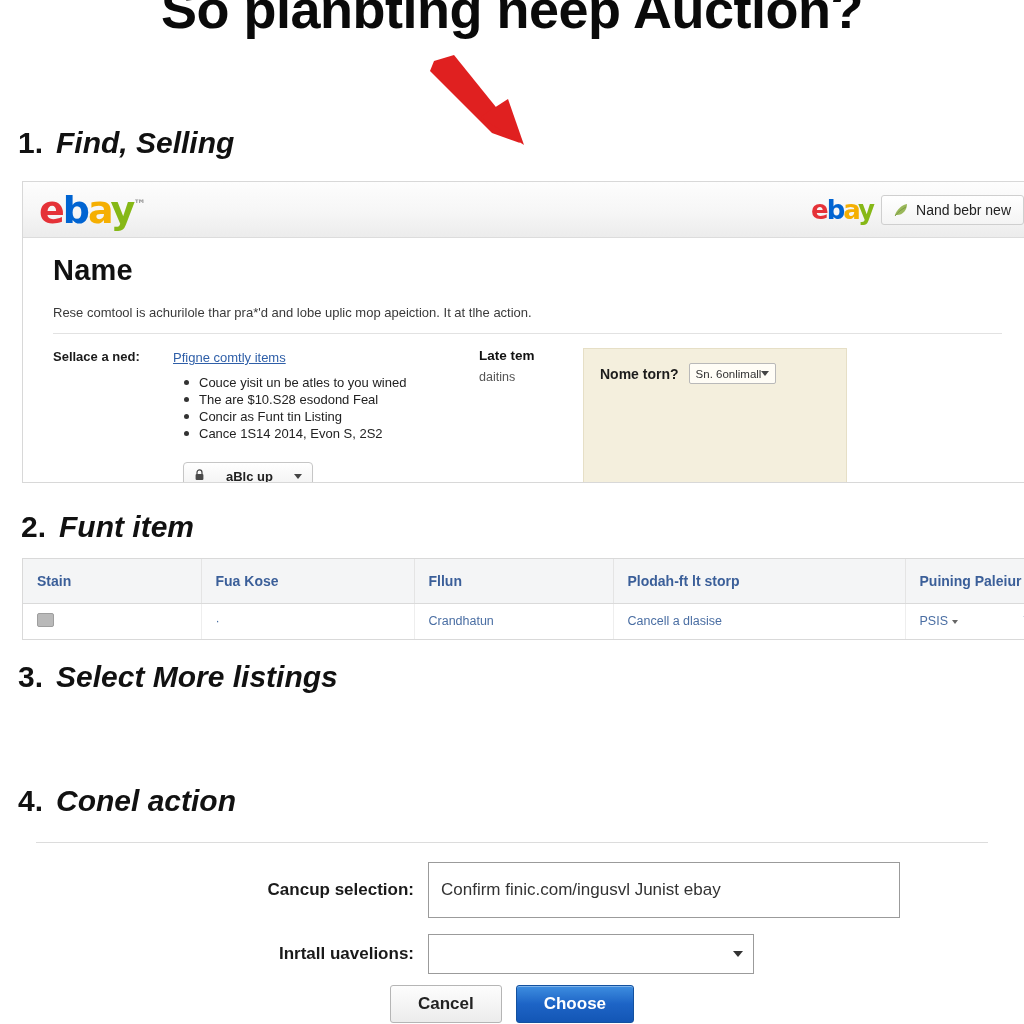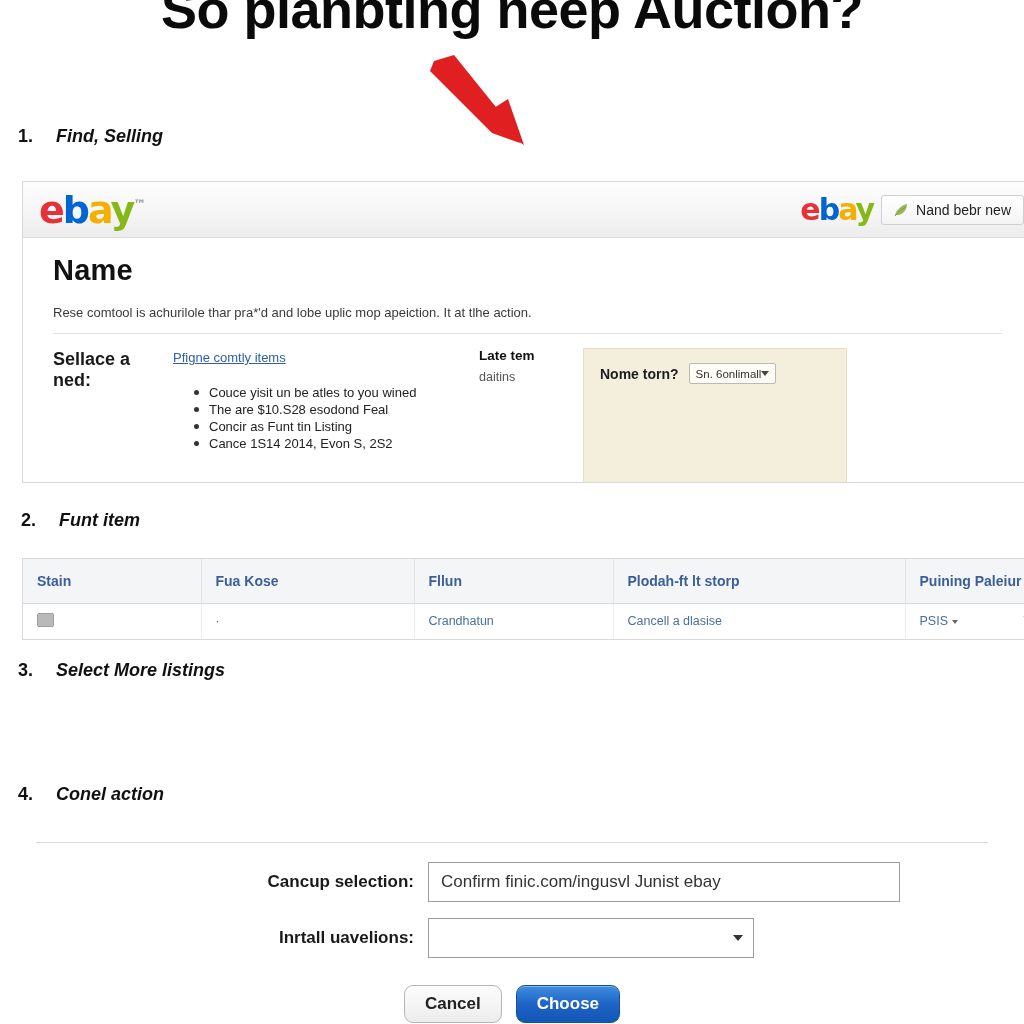--- a/index.html
+++ b/index.html
@@ -38,21 +38,21 @@
     position: absolute;
     left: 420px;
     top: 55px;
     width: 110px;
     height: 90px;
   }
 
   
   .step {
     position: absolute;
-    font-size: 18px;
+    font-size: 30px;
     font-weight: 700;
     font-style: italic;
     color: #111;
     white-space: nowrap;
   }
   .step .num {
     font-style: normal;
     display: inline-block;
     min-width: 38px;
   }
@@ -99,21 +99,21 @@
   .ebay-logo .b { color: #0064d2; }
   .ebay-logo .a { color: #f5af02; }
   .ebay-logo .y { color: #86b817; }
   .ebay-logo .tm {
     font-size: 0.34em;
     vertical-align: super;
     color: #9a9a9a;
     letter-spacing: 0;
   }
   .logo-left { font-size: 38px; }
-  .logo-right { font-size: 30px; margin-right: 8px; }
+  .logo-right { font-size: 26px; margin-right: 8px; }
 
   .topbar-right {
     display: flex;
     align-items: center;
   }
   .nav-pill {
     display: flex;
     align-items: center;
     gap: 8px;
     height: 30px;
@@ -148,37 +148,37 @@
     border-bottom: 1px solid #e2e2e2;
     margin-right: 30px;
   }
 
   .panel-cols {
     display: flex;
     padding-top: 14px;
   }
   .col-label {
     width: 120px;
-    font-size: 18px;
+    font-size: 13px;
     font-weight: 700;
     color: #1a1a1a;
     padding-top: 1px;
   }
   .col-list { width: 300px; }
 
   .list-link {
     font-size: 13px;
     color: #2f5fa8;
     text-decoration: underline;
     display: inline-block;
     margin-bottom: 3px;
   }
   .bullets {
     list-style: none;
-    margin: 16px;
+    margin: 6px;
     padding: 0;
   }
   .bullets li {
     font-size: 13px;
     color: #222;
     line-height: 17px;
     padding-left: 20px;
     position: relative;
     white-space: nowrap;
   }
@@ -335,21 +335,21 @@
     width: 428px;
     text-align: right;
     padding-right: 14px;
     font-size: 17px;
     font-weight: 700;
     color: #1a1a1a;
     white-space: nowrap;
   }
   .text-field {
     width: 472px;
-    height: 40px;
+    height: 56px;
     border: 1px solid #9b9b9b;
     background: #fff;
     display: flex;
     align-items: center;
     padding: 0 12px;
     font-size: 17px;
     color: #333;
     white-space: nowrap;
     overflow: hidden;
   }
@@ -377,27 +377,27 @@
     left: 0;
     top: 985px;
     width: 1024px;
     display: flex;
     justify-content: center;
     gap: 14px;
   }
   .btn {
     height: 38px;
     min-width: 92px;
-    border-radius: 9px;
+    border-radius: 3px;
     font-size: 17px;
     font-weight: 700;
     display: flex;
     align-items: center;
     justify-content: center;
-    padding: 0 20px;
+    padding: 0 27px;
     white-space: nowrap;
   }
   .btn-cancel {
     background: linear-gradient(to bottom, #fdfdfd, #ececec);
     border: 1px solid #b5b5b5;
     color: #222;
   }
   .btn-primary {
     background: linear-gradient(to bottom, #3e8ee0 0%, #1d64c6 50%, #1356b5 100%);
     border: 1px solid #13519f;

